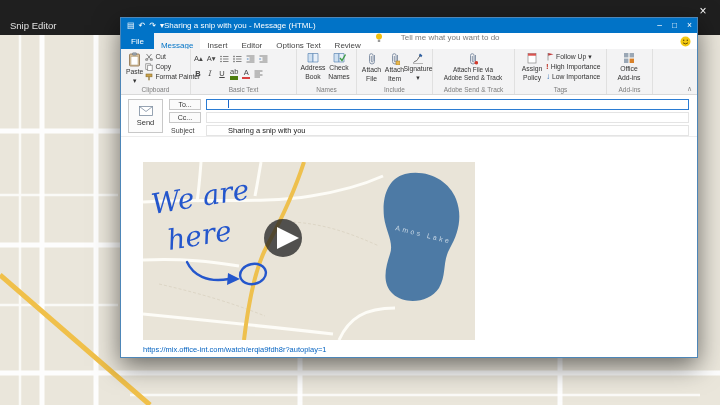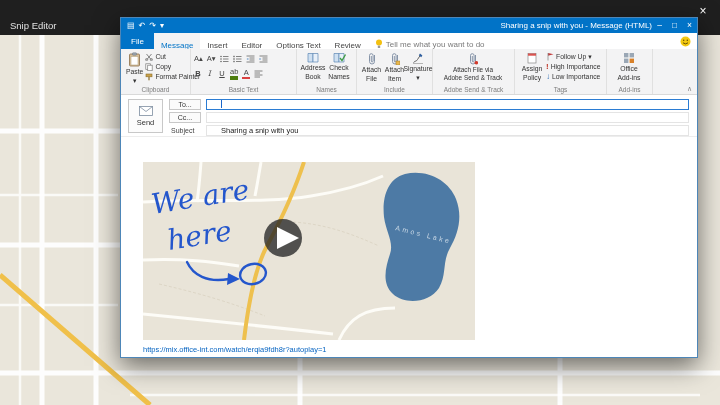--- a/index.html
+++ b/index.html
@@ -13,29 +13,29 @@
 
   
   .map-bg{position:absolute;left:0;top:35px;width:720px;height:370px;z-index:0}
 
   
   .ol-window{position:absolute;left:120px;top:17px;width:578px;height:341px;background:#fff;z-index:2;
     box-shadow:0 8px 24px rgba(0,0,0,.55);border:1px solid #4d86b8;display:flex;flex-direction:column}
   .ol-titlebar{height:15px;background:#0173C7;display:flex;align-items:center;color:#fff;font-size:8px;flex:0 0 auto}
   .qat{display:flex;gap:4px;padding-left:6px;align-items:center}
   .qat span{font-size:8px;line-height:15px}
-  .ol-title{flex:1;text-align:right;font-size:8px;white-space:nowrap;overflow:hidden}
+  .ol-title{flex:1;text-align:left;font-size:8px;white-space:nowrap;overflow:hidden}
   .win-ctrls{display:flex}
   .win-ctrls span{width:15px;text-align:center;line-height:15px;font-size:8.5px}
 
   .tabs-row{height:16px;background:#fff;display:flex;align-items:stretch;font-size:8px;flex:0 0 auto}
   .tab{padding:12px 7px;display:flex;align-items:center;color:#454545;white-space:nowrap}
   .tab-file{background:#0173C7;color:#fff;padding:0 10px}
   .tab.sel{background:#f3f3f4;color:#0173C7}
-  .tellme{display:flex;align-items:flex-end;gap:3px;padding:0 7px;color:#7a7a7a;white-space:nowrap}
+  .tellme{display:flex;align-items:flex-start;gap:18px;padding:0 7px;color:#7a7a7a;white-space:nowrap}
   .tabs-spacer{flex:1}
   .smiley{align-self:center;margin-right:6px}
 
   .ribbon{height:46px;background:#f3f3f4;border-bottom:1px solid #d9d9d9;display:flex;position:relative;flex:0 0 auto;color:#3f3f3f}
   .rg{position:relative;border-right:1px solid #e0e0e0;padding:2px 3px 10px;display:flex;align-items:flex-start}
   .rg-label{position:absolute;bottom:1px;left:0;right:0;text-align:center;font-size:6.5px;color:#7c7c7c;white-space:nowrap}
   .bigbtn{display:flex;flex-direction:column;align-items:center;text-align:center;font-size:6.8px;color:#333;padding:1px 2px;gap:1px;line-height:1.12;white-space:nowrap}
   .mini-col{display:flex;flex-direction:column;gap:1px;padding-top:1px}
   .minirow{display:flex;align-items:center;gap:2px;font-size:6.8px;height:9px;color:#333;white-space:nowrap}
   .bt-rows{display:flex;flex-direction:column;gap:4px;padding-top:3px}
@@ -49,21 +49,21 @@
   .imp-high{color:#c0392b;font-weight:bold;font-size:8px}
   .imp-low{color:#2e6db4;font-size:8px}
   .chev{position:absolute;right:5px;bottom:1px;font-size:7px;color:#888}
 
   .compose{height:42px;background:#fff;position:relative;border-bottom:1px solid #ededed;padding:3px 8px 3px 48px;flex:0 0 auto}
   .send-btn{position:absolute;left:7px;top:4px;width:35px;height:34px;border:1px solid #c8c8c8;background:#fcfcfc;
     display:flex;flex-direction:column;align-items:center;justify-content:center;gap:2px;font-size:7.5px;color:#333}
   .frow{display:flex;align-items:center;height:12px;margin-bottom:1px}
   .fbtn{width:32px;height:11px;border:1px solid #c8c8c8;background:#fbfbfb;font-size:7px;color:#333;display:flex;align-items:center;justify-content:center}
   .flabel{width:32px;font-size:7px;color:#444;padding-left:2px}
-  .finput{flex:1;height:11px;margin-left:5px;border:1px solid #e4e4e4;display:flex;align-items:center;font-size:7.5px;color:#222;padding-left:14px}
+  .finput{flex:1;height:11px;margin-left:5px;border:1px solid #e4e4e4;display:flex;align-items:center;font-size:7.5px;color:#222;padding-left:21px}
   .finput.focus{border:1px solid #2b7cd3}
   .caret{width:1px;height:8px;background:#1a66c9}
 
   .ol-body{position:relative;background:#fff;flex:1}
   .snip{position:absolute;left:22px;top:25px}
   .vlink{position:absolute;left:22px;top:208px;font-size:7.5px;color:#0563C1;white-space:nowrap}
 </style>
 </head>
 <body>
 

